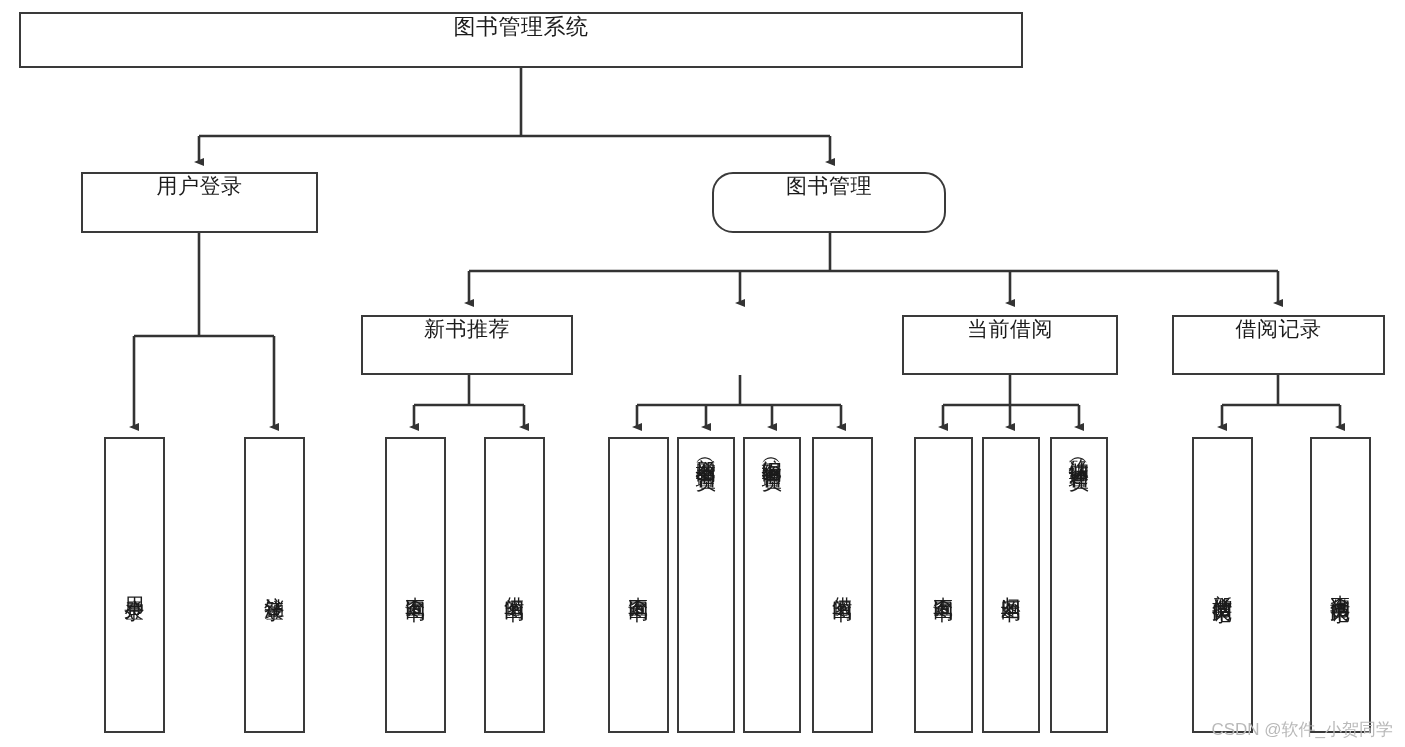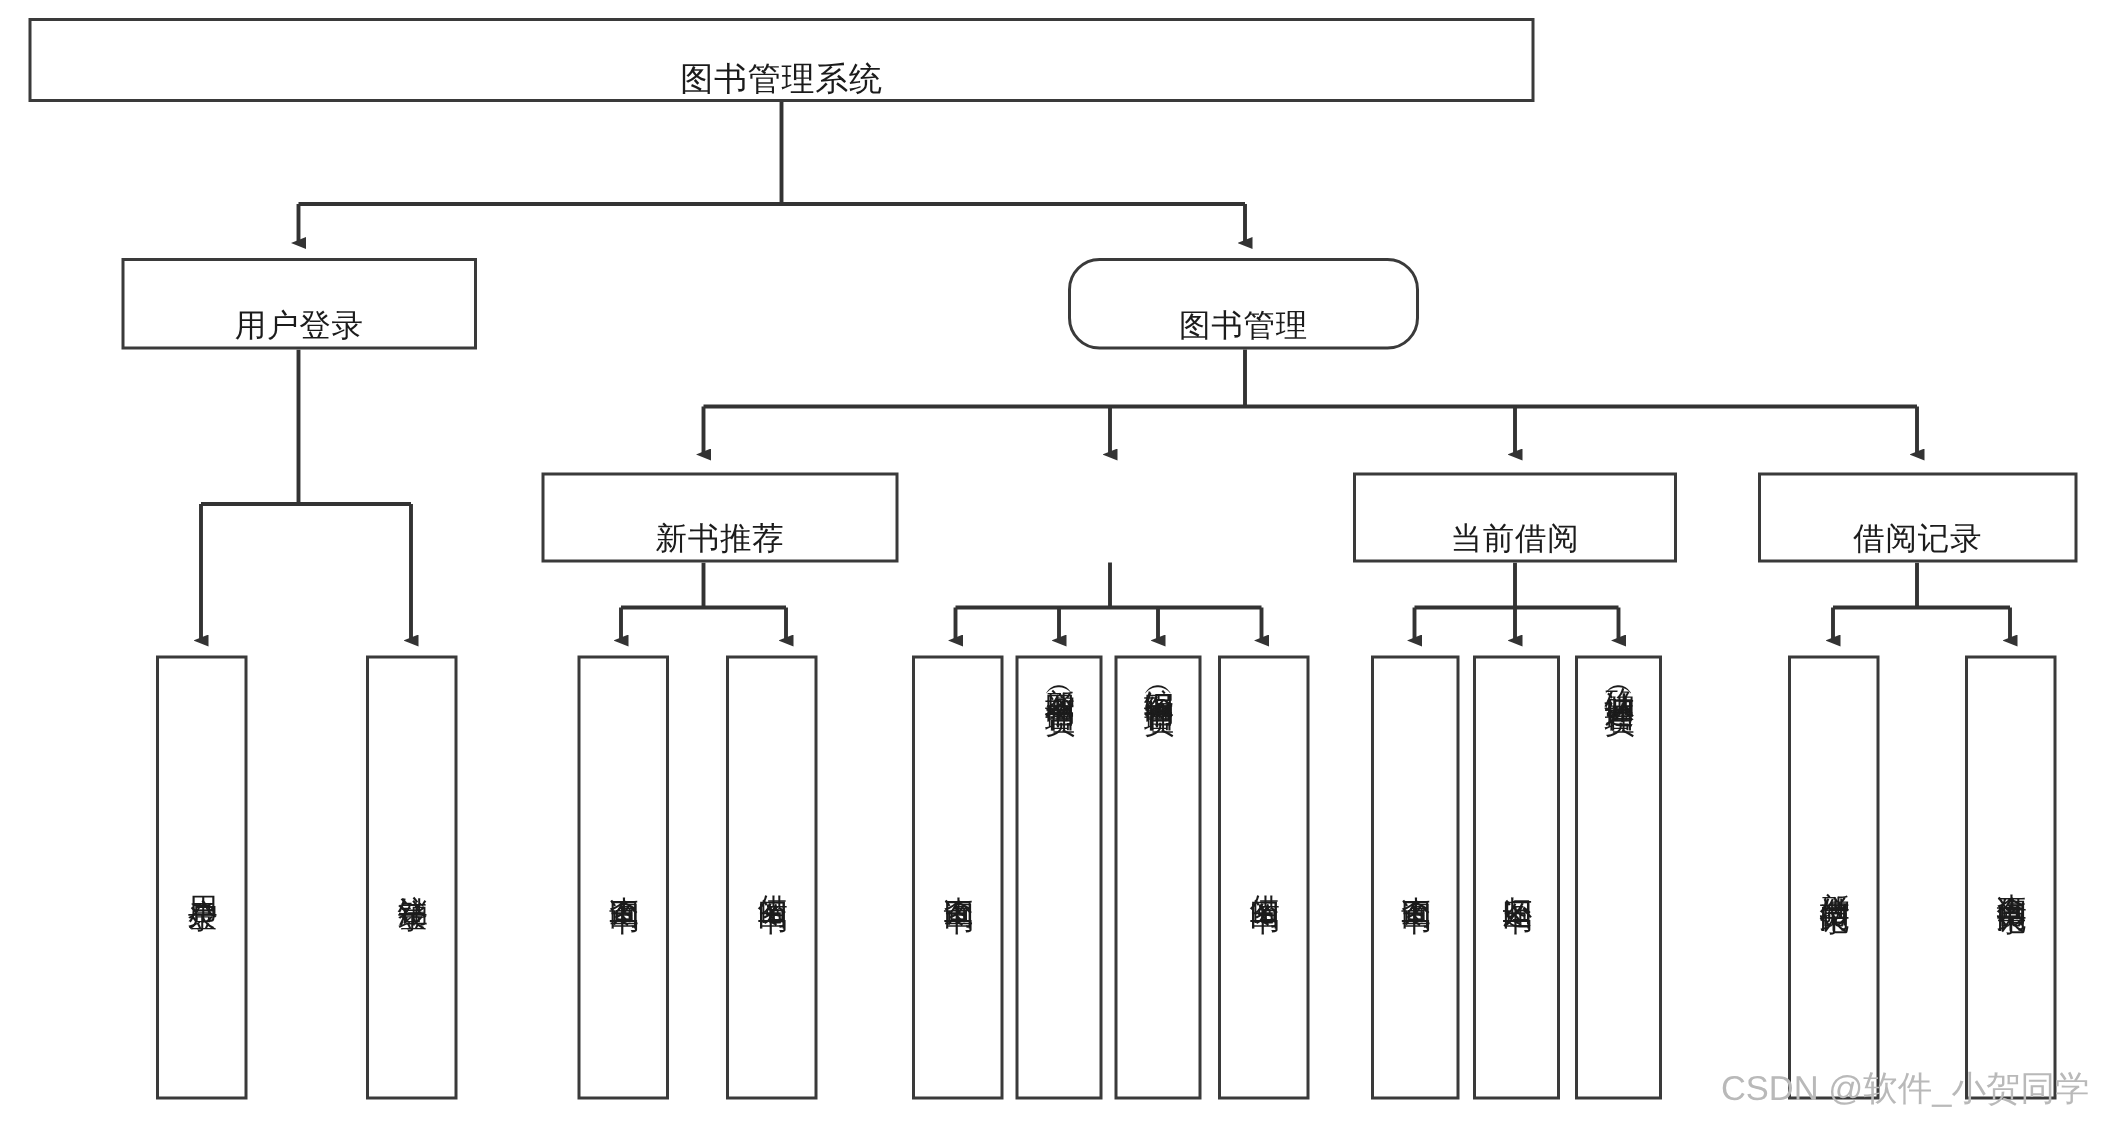--- a/index.html
+++ b/index.html
@@ -12,21 +12,21 @@
   }
   #stage{position:relative;width:1405px;height:747px;}
   #wires{position:absolute;left:0;top:0;width:1405px;height:747px;pointer-events:none;}
 
   .node{
     position:absolute;
     box-sizing:border-box;
     background:#ffffff;
     border:2px solid #3a3a3a;
     display:flex;
-    align-items:flex-end;
+    align-items:flex-start;
     justify-content:center;
     color:#1b1b1b;
   }
   .node .lbl{
     display:block;
     text-align:center;
     line-height:1.18;
     letter-spacing:0.5px;
     white-space:pre;
   }
@@ -46,21 +46,21 @@
     line-height:1.02;
     letter-spacing:2px;
     margin:0 auto;
   }
   .v-node.v-mid{align-items:center;padding-top:0;}
 
   #watermark{
     position:absolute;
     right:12px;
     bottom:6px;
-    font-size:23px;
+    font-size:17px;
     color:#b9b9b9;
     white-space:nowrap;
     font-family:"Liberation Sans","DejaVu Sans",sans-serif;
   }
 </style>
 </head>
 <body>
 
 <div id="stage">
 
@@ -119,21 +119,21 @@
   </div>
 
   <div class="node h-node" style="left:81px;top:172px;width:237px;height:61px;">
     <span class="lbl">用户登录</span>
   </div>
 
   <div class="node h-node" style="left:712px;top:172px;width:234px;height:61px;border-radius:21px;">
     <span class="lbl">图书管理</span>
   </div>
 
-  <div class="node h-node" style="left:361px;top:315px;width:238px;height:60px;">
+  <div class="node h-node" style="left:361px;top:315px;width:212px;height:60px;">
     <span class="lbl">新书推荐</span>
   </div>
 
 
   <div class="node h-node" style="left:1172px;top:315px;width:213px;height:60px;">
     <span class="lbl">借阅记录</span>
   </div>
 
   <div class="node h-node" style="left:902px;top:315px;width:216px;height:60px;">
     <span class="lbl">当前借阅</span>

